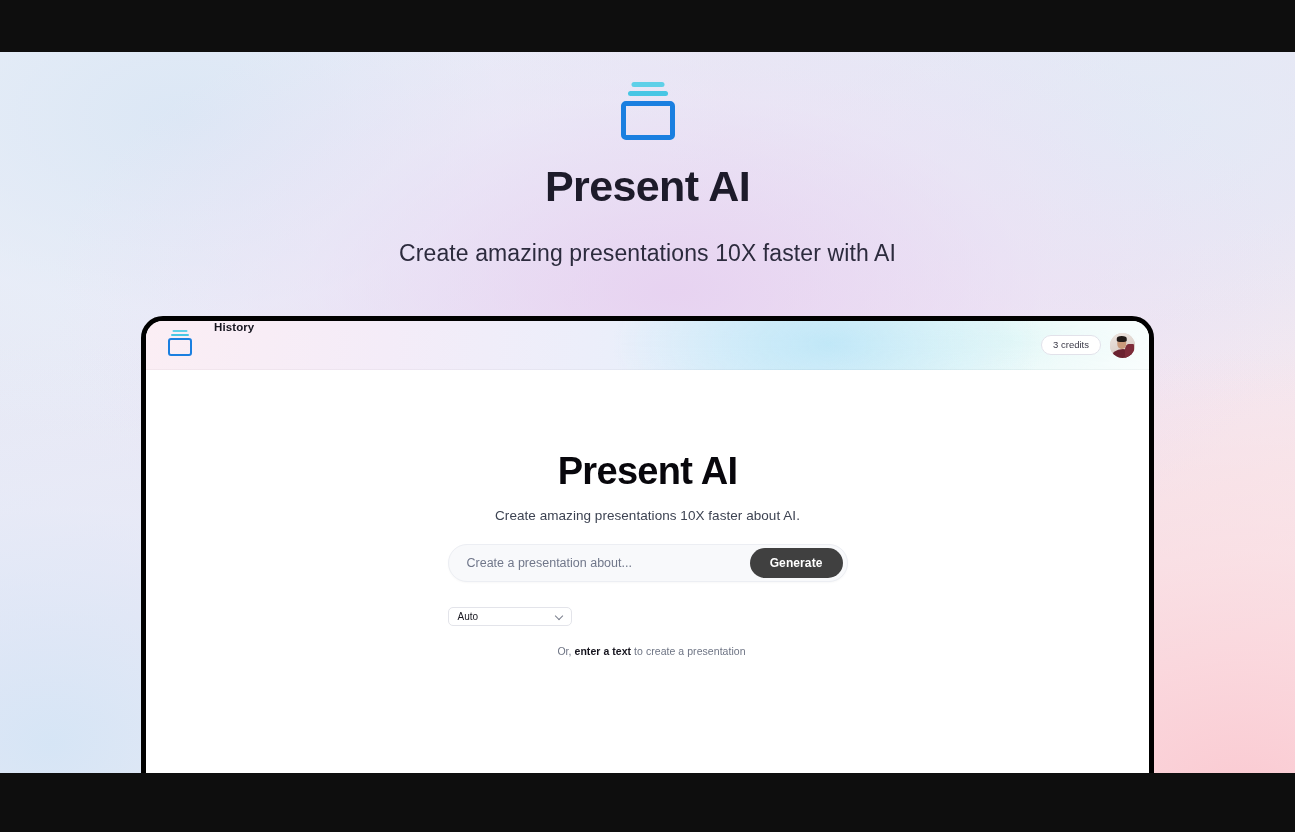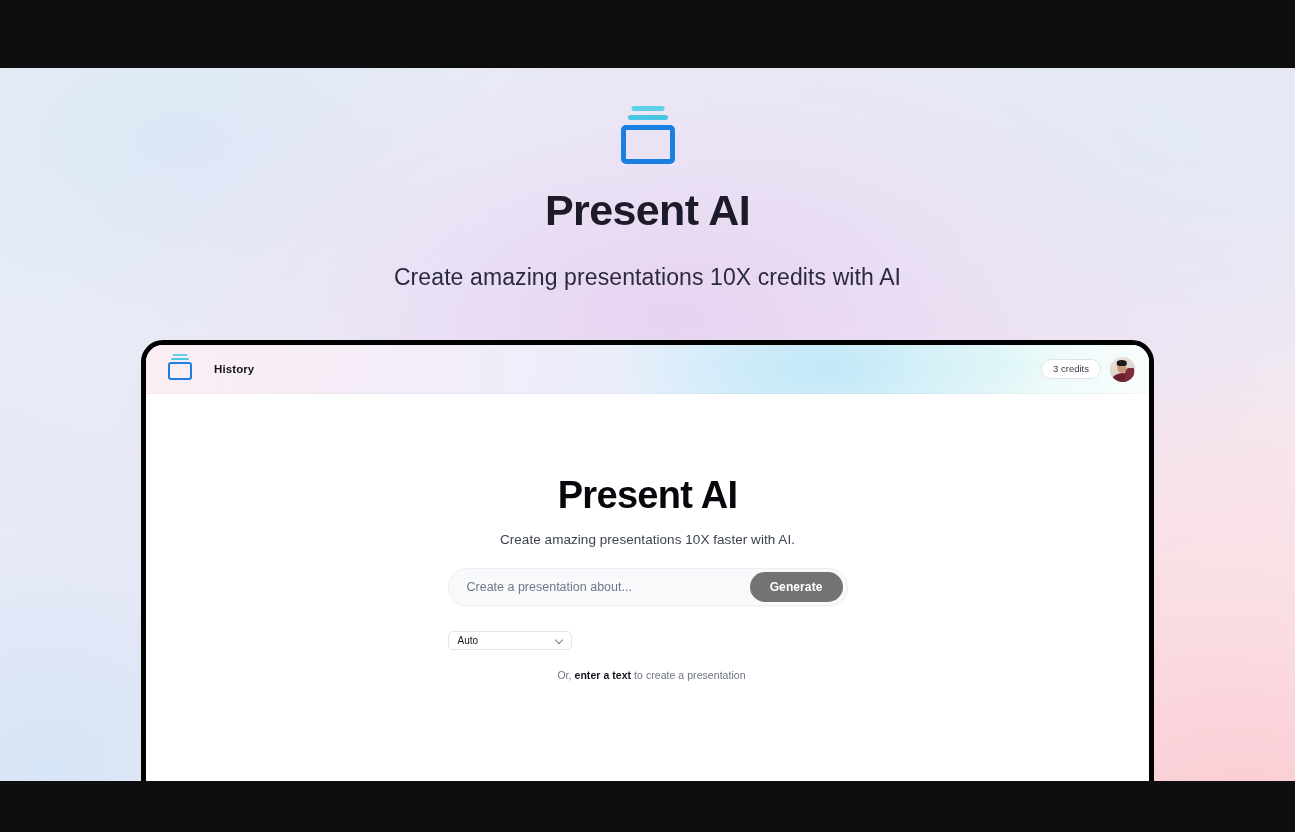--- a/index.html
+++ b/index.html
@@ -26,21 +26,21 @@
     width: 1295px;
     background: #0e0e0e;
     z-index: 40;
   }
   .chrome-bar.top { top: 0; height: 52px; }
   .chrome-bar.bottom { top: 781px; height: 51px; }
 
   
   .hero {
     position: absolute;
-    top: 68px;
+    top: 44px;
     left: 0;
     width: 1295px;
     height: 729px;
     overflow: hidden;
     background:
       radial-gradient(ellipse 900px 620px at 96% 103%, rgba(250,200,208,0.95) 0%, rgba(250,214,220,0.55) 38%, rgba(255,255,255,0) 72%),
       radial-gradient(ellipse 760px 560px at 4% 96%, rgba(211,229,246,0.90) 0%, rgba(226,238,250,0.45) 42%, rgba(255,255,255,0) 74%),
       radial-gradient(ellipse 820px 430px at 52% 34%, rgba(230,206,240,0.80) 0%, rgba(238,222,245,0.40) 45%, rgba(255,255,255,0) 76%),
       radial-gradient(ellipse 700px 420px at 14% 10%, rgba(219,231,245,0.95) 0%, rgba(232,240,250,0.5) 46%, rgba(255,255,255,0) 78%),
       radial-gradient(ellipse 680px 400px at 88% 12%, rgba(225,234,246,0.85) 0%, rgba(255,255,255,0) 70%),
@@ -113,21 +113,20 @@
     border-radius: 22px;
     background: #ffffff;
     overflow: hidden;
   }
 
   
   .app-header {
     position: relative;
     height: 49px;
     display: flex;
-    align-items: center;
     padding: 0 14px 0 68px;
     background:
       radial-gradient(ellipse 300px 130px at 68% 48%, rgba(186,229,247,0.85) 0%, rgba(255,255,255,0) 72%),
       radial-gradient(ellipse 260px 120px at 86% 40%, rgba(226,247,246,0.85) 0%, rgba(255,255,255,0) 75%),
       linear-gradient(95deg, #fbeef4 0%, #f4ecf8 24%, #eceefa 44%, #e3f2fb 62%, #f2fbfb 78%, #ffffff 92%);
     border-bottom: 1px solid rgba(0,0,0,0.03);
   }
 
   .app-logo { position: absolute; left: 22px; top: 9px; width: 24px; height: 26px; }
   .app-logo .bar {
@@ -253,21 +252,21 @@
     padding: 0;
   }
   .prompt-input::placeholder { color: #70778a; }
 
   .generate-btn {
     flex: 0 0 auto;
     height: 30px;
     padding: 0 20px;
     border: none;
     border-radius: 999px;
-    background: #737373;
+    background: #404040;
     color: #ffffff;
     font-family: "Liberation Sans", sans-serif;
     font-size: 12px;
     font-weight: 700;
     letter-spacing: 0.1px;
     cursor: pointer;
   }
 
   .mode-row {
     width: 400px;
@@ -325,21 +324,21 @@
 
     <div class="hero-logo">
       <div class="logo-mark">
         <div class="bar bar-top"></div>
         <div class="bar bar-mid"></div>
         <div class="card"></div>
       </div>
     </div>
 
     <div class="hero-title">Present AI</div>
-    <div class="hero-subtitle">Create amazing presentations 10X credits with AI</div>
+    <div class="hero-subtitle">Create amazing presentations 10X faster with AI</div>
 
     <div class="device">
 
       <div class="app-header">
 
         <div class="app-logo">
           <div class="bar bar-top"></div>
           <div class="bar bar-mid"></div>
           <div class="card"></div>
         </div>
@@ -356,21 +355,21 @@
             <div class="hair"></div>
           </div>
         </div>
       </div>
 
       <div class="app-body">
 
         <div class="app-center">
 
           <div class="app-title">Present AI</div>
-          <div class="app-subtitle">Create amazing presentations 10X faster with AI.</div>
+          <div class="app-subtitle">Create amazing presentations 10X faster about AI.</div>
 
           <div class="prompt-bar">
             <input class="prompt-input" type="text" placeholder="Create a presentation about..." style="">
             <button class="generate-btn">Generate</button>
           </div>
 
           <div class="mode-row">
             <div class="mode-select">
               <span>Auto</span>
               <span class="chev"></span>

